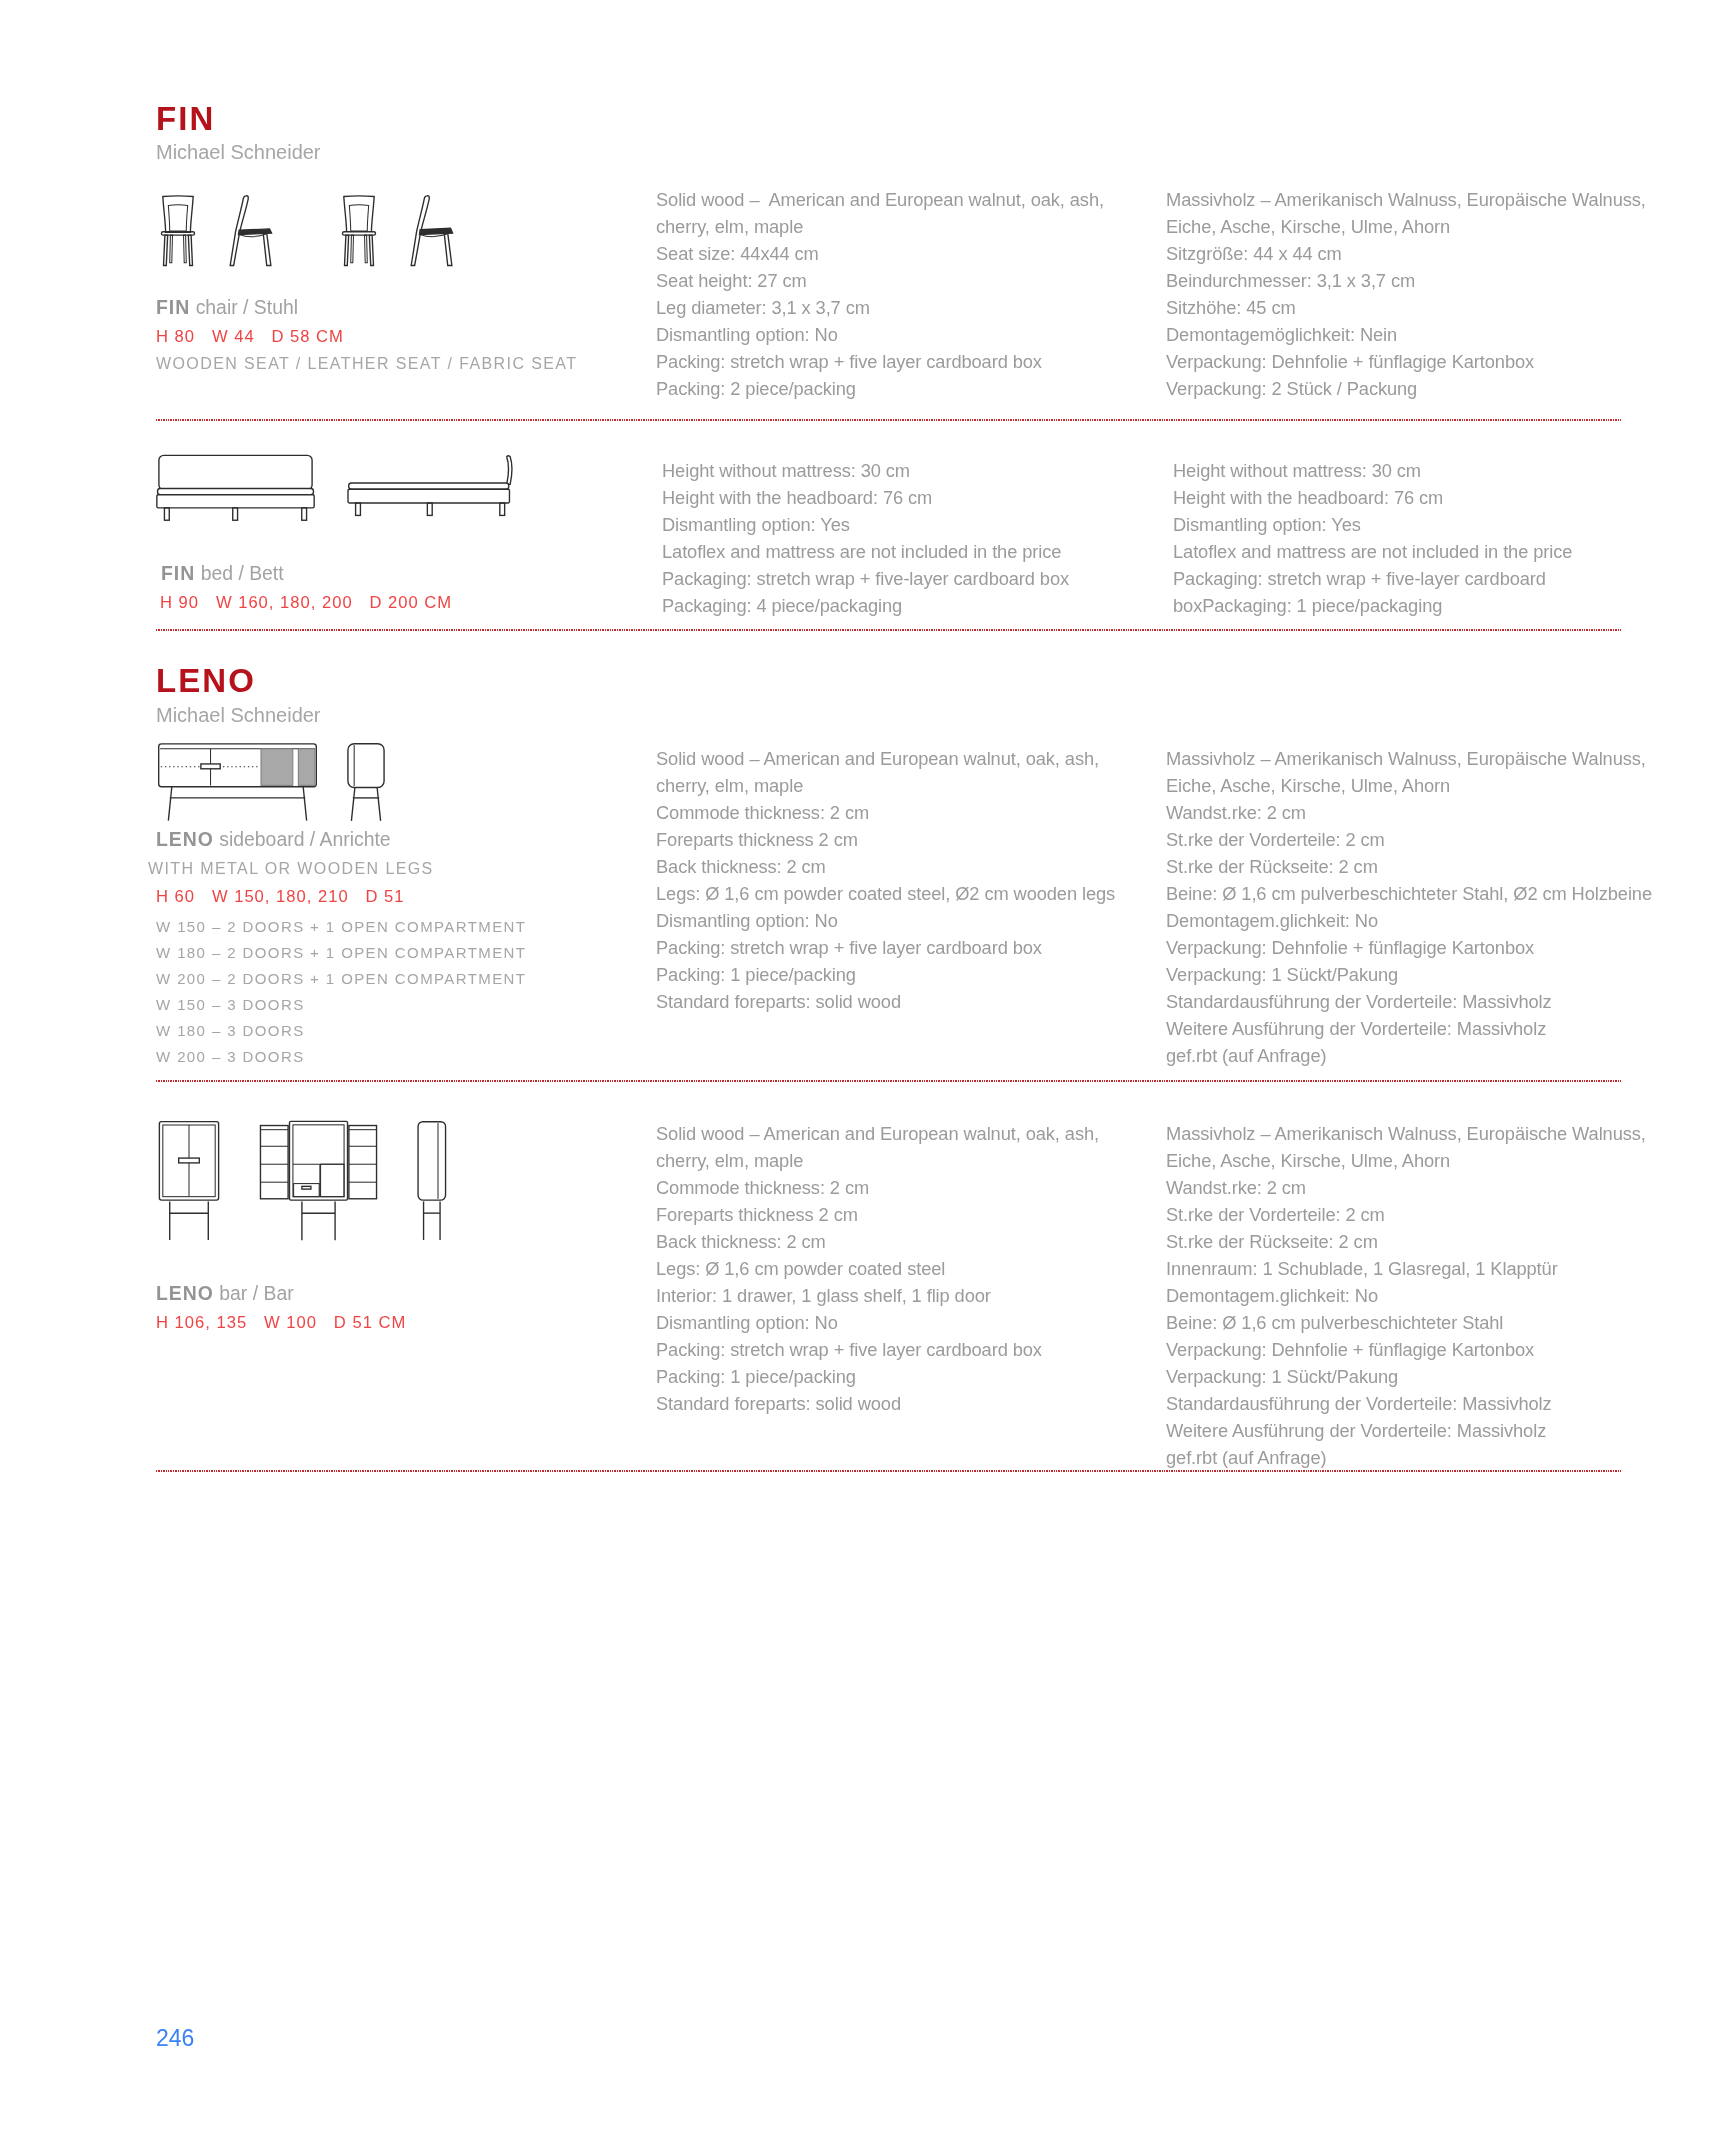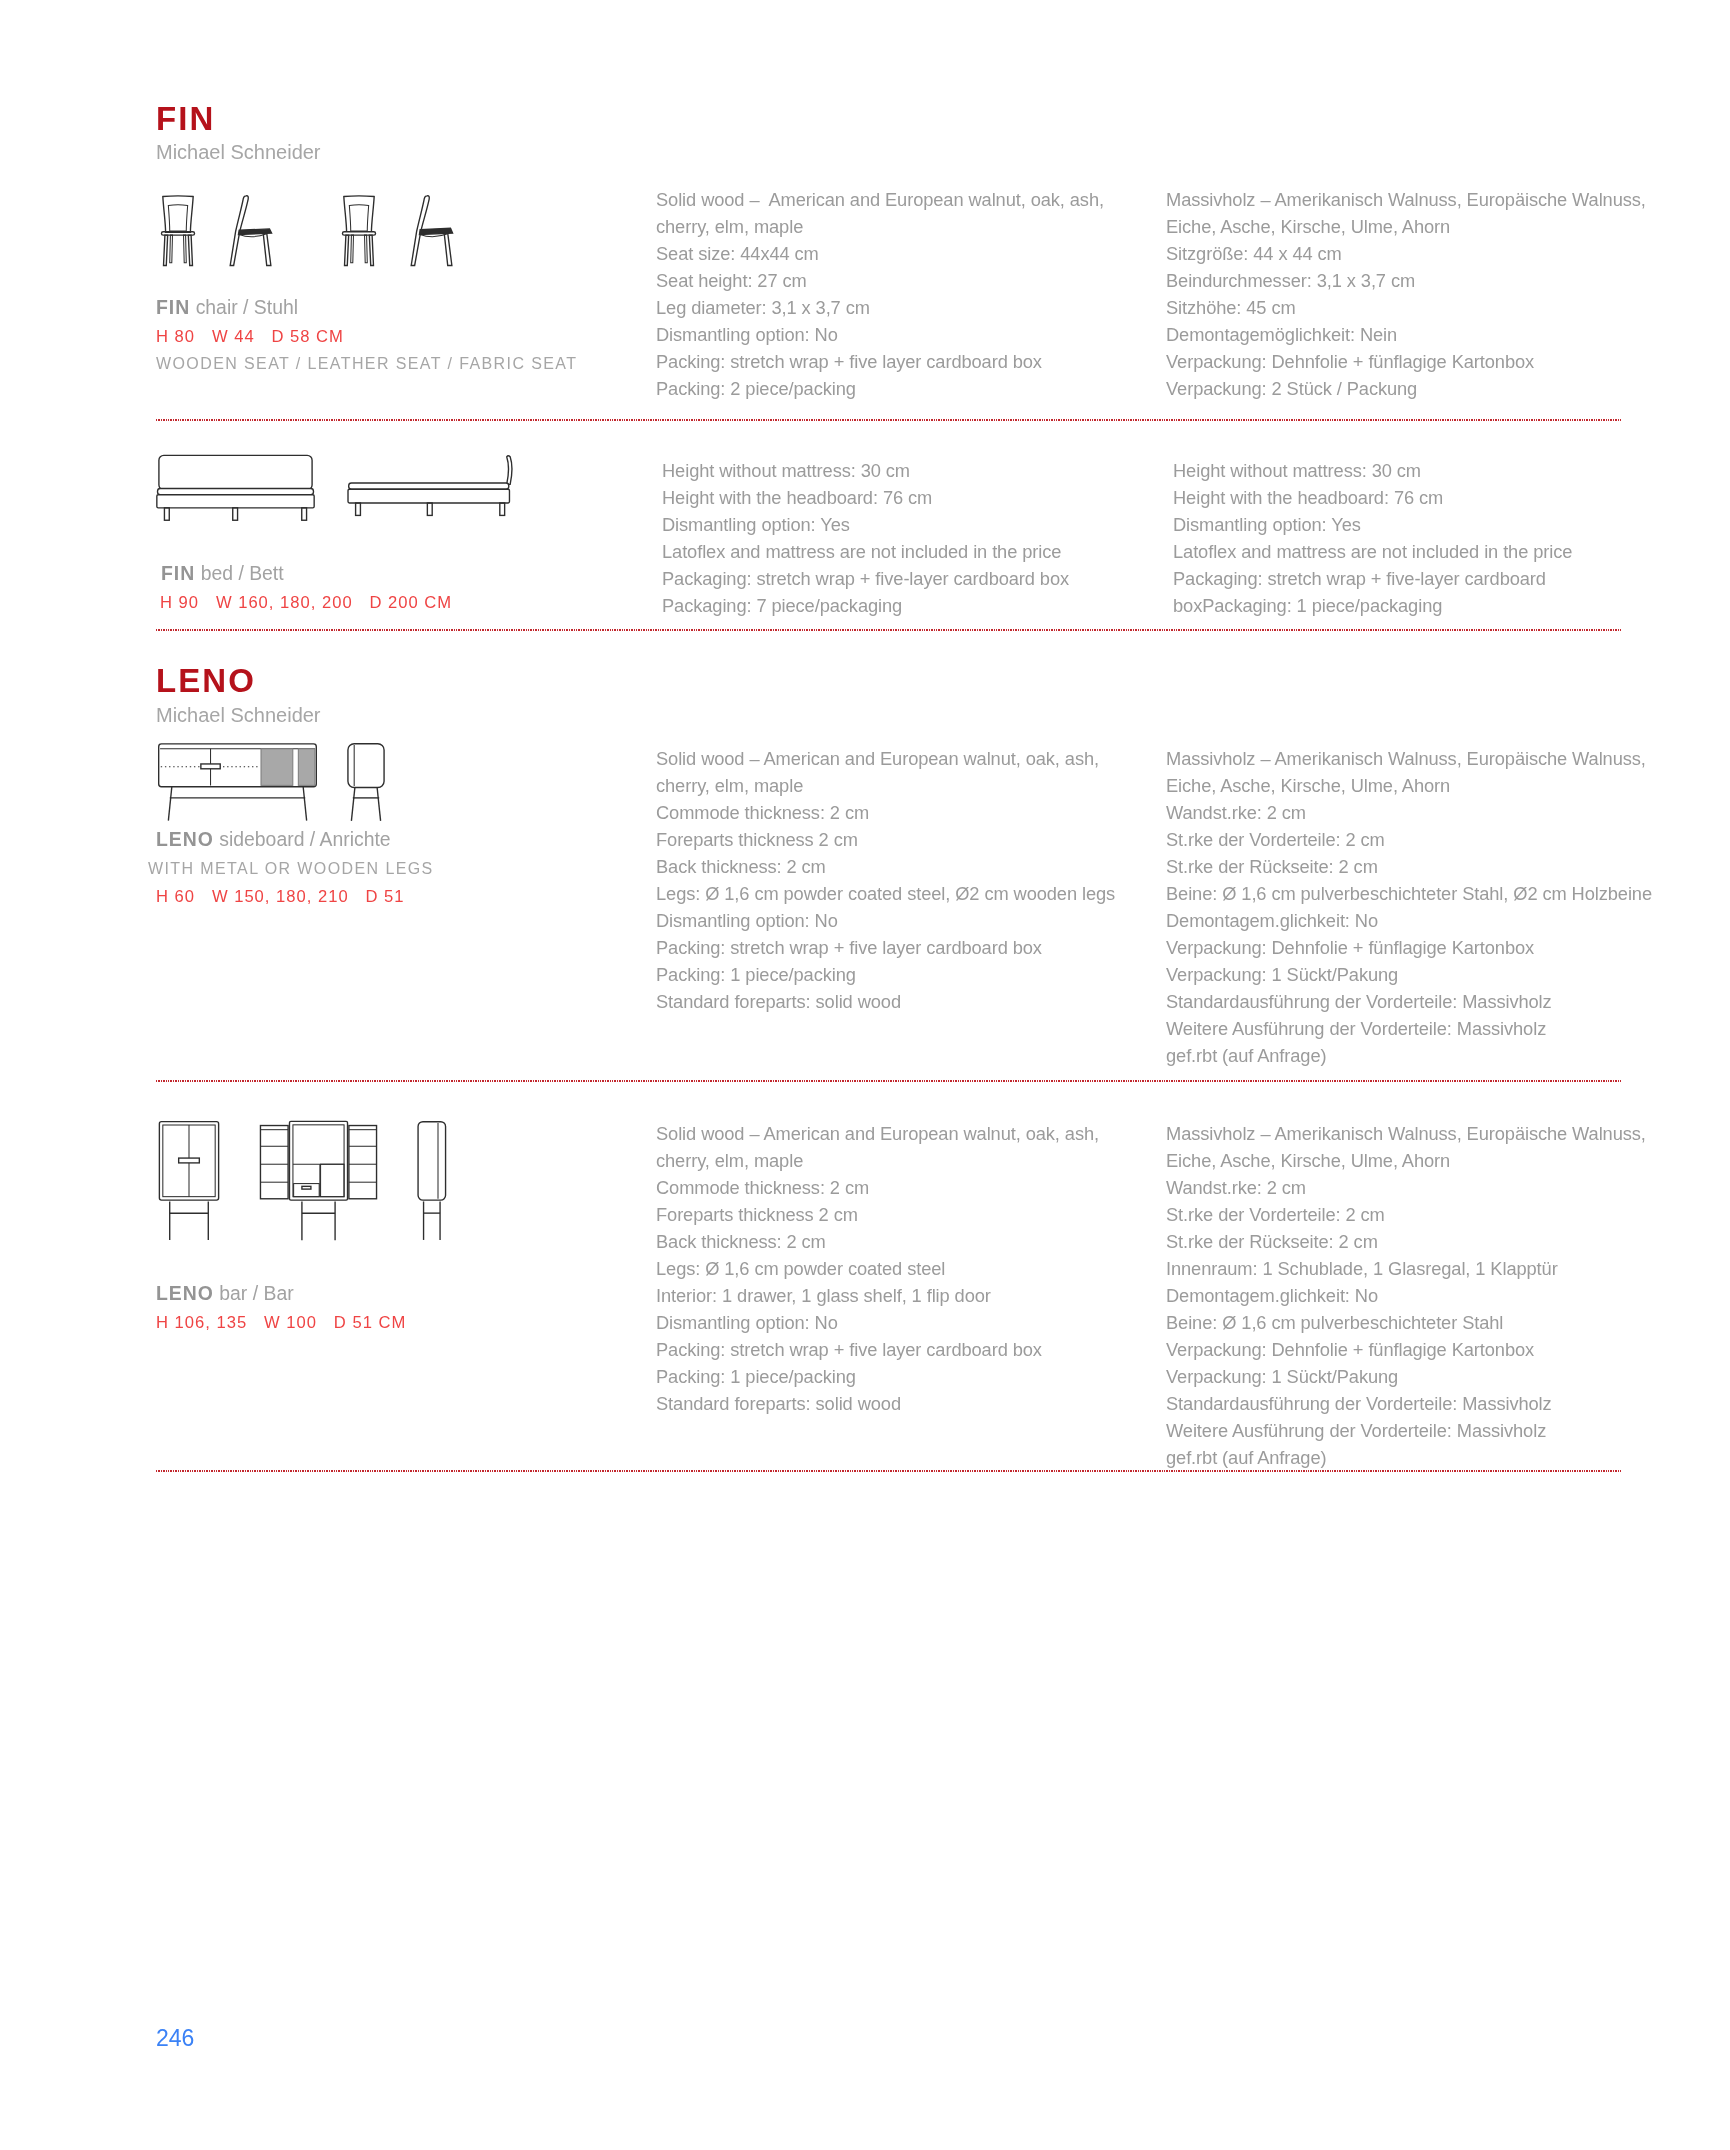--- a/index.html
+++ b/index.html
@@ -123,21 +123,21 @@
 
   <div class="abs product-label" style="left:161px;top:143px;"><span class="pname">FIN</span><span> bed / Bett</span></div>
   <div class="abs dims" style="left:160px;top:174px;">H 90   W 160, 180, 200   D 200 CM</div>
 
   <div class="abs spec-col" style="left:662px;top:38px;">
       <div class="spec-line">Height without mattress: 30 cm</div>
       <div class="spec-line">Height with the headboard: 76 cm</div>
       <div class="spec-line">Dismantling option: Yes</div>
       <div class="spec-line">Latoflex and mattress are not included in the price</div>
       <div class="spec-line">Packaging: stretch wrap + five-layer cardboard box</div>
-      <div class="spec-line">Packaging: 7 piece/packaging</div>
+      <div class="spec-line">Packaging: 4 piece/packaging</div>
     </div>
   <div class="abs spec-col" style="left:1173px;top:38px;">
       <div class="spec-line">Height without mattress: 30 cm</div>
       <div class="spec-line">Height with the headboard: 76 cm</div>
       <div class="spec-line">Dismantling option: Yes</div>
       <div class="spec-line">Latoflex and mattress are not included in the price</div>
       <div class="spec-line">Packaging: stretch wrap + five-layer cardboard</div>
       <div class="spec-line">boxPackaging: 1 piece/packaging</div>
     </div>
 </div>
@@ -166,20 +166,28 @@
       <line class="thin" x1="13" y1="3" x2="13" y2="62"></line>
       <path class="ln" d="M14,64 L9,112"></path>
       <path class="ln" d="M46,64 L51,112"></path>
       <line class="ln" x1="11" y1="79" x2="49" y2="79"></line>
     </svg>
   </div>
 
   <div class="abs product-label" style="left:156px;top:199px;"><span class="pname">LENO</span><span> sideboard / Anrichte</span></div>
   <div class="abs note-caps" style="left:148px;top:231px;">WITH METAL OR WOODEN LEGS</div>
   <div class="abs dims" style="left:156px;top:258px;">H 60   W 150, 180, 210   D 51</div>
+  <div class="abs options" style="left:156px;top:285px;">
+      <div class="spec-line">W 150 – 2 DOORS + 1 OPEN COMPARTMENT</div>
+      <div class="spec-line">W 180 – 2 DOORS + 1 OPEN COMPARTMENT</div>
+      <div class="spec-line">W 200 – 2 DOORS + 1 OPEN COMPARTMENT</div>
+      <div class="spec-line">W 150 – 3 DOORS</div>
+      <div class="spec-line">W 180 – 3 DOORS</div>
+      <div class="spec-line">W 200 – 3 DOORS</div>
+    </div>
 
   <div class="abs spec-col" style="left:656px;top:116px;">
       <div class="spec-line">Solid wood – American and European walnut, oak, ash,</div>
       <div class="spec-line">cherry, elm, maple</div>
       <div class="spec-line">Commode thickness: 2 cm</div>
       <div class="spec-line">Foreparts thickness 2 cm</div>
       <div class="spec-line">Back thickness: 2 cm</div>
       <div class="spec-line">Legs: Ø 1,6 cm powder coated steel, Ø2 cm wooden legs</div>
       <div class="spec-line">Dismantling option: No</div>
       <div class="spec-line">Packing: stretch wrap + five layer cardboard box</div>

